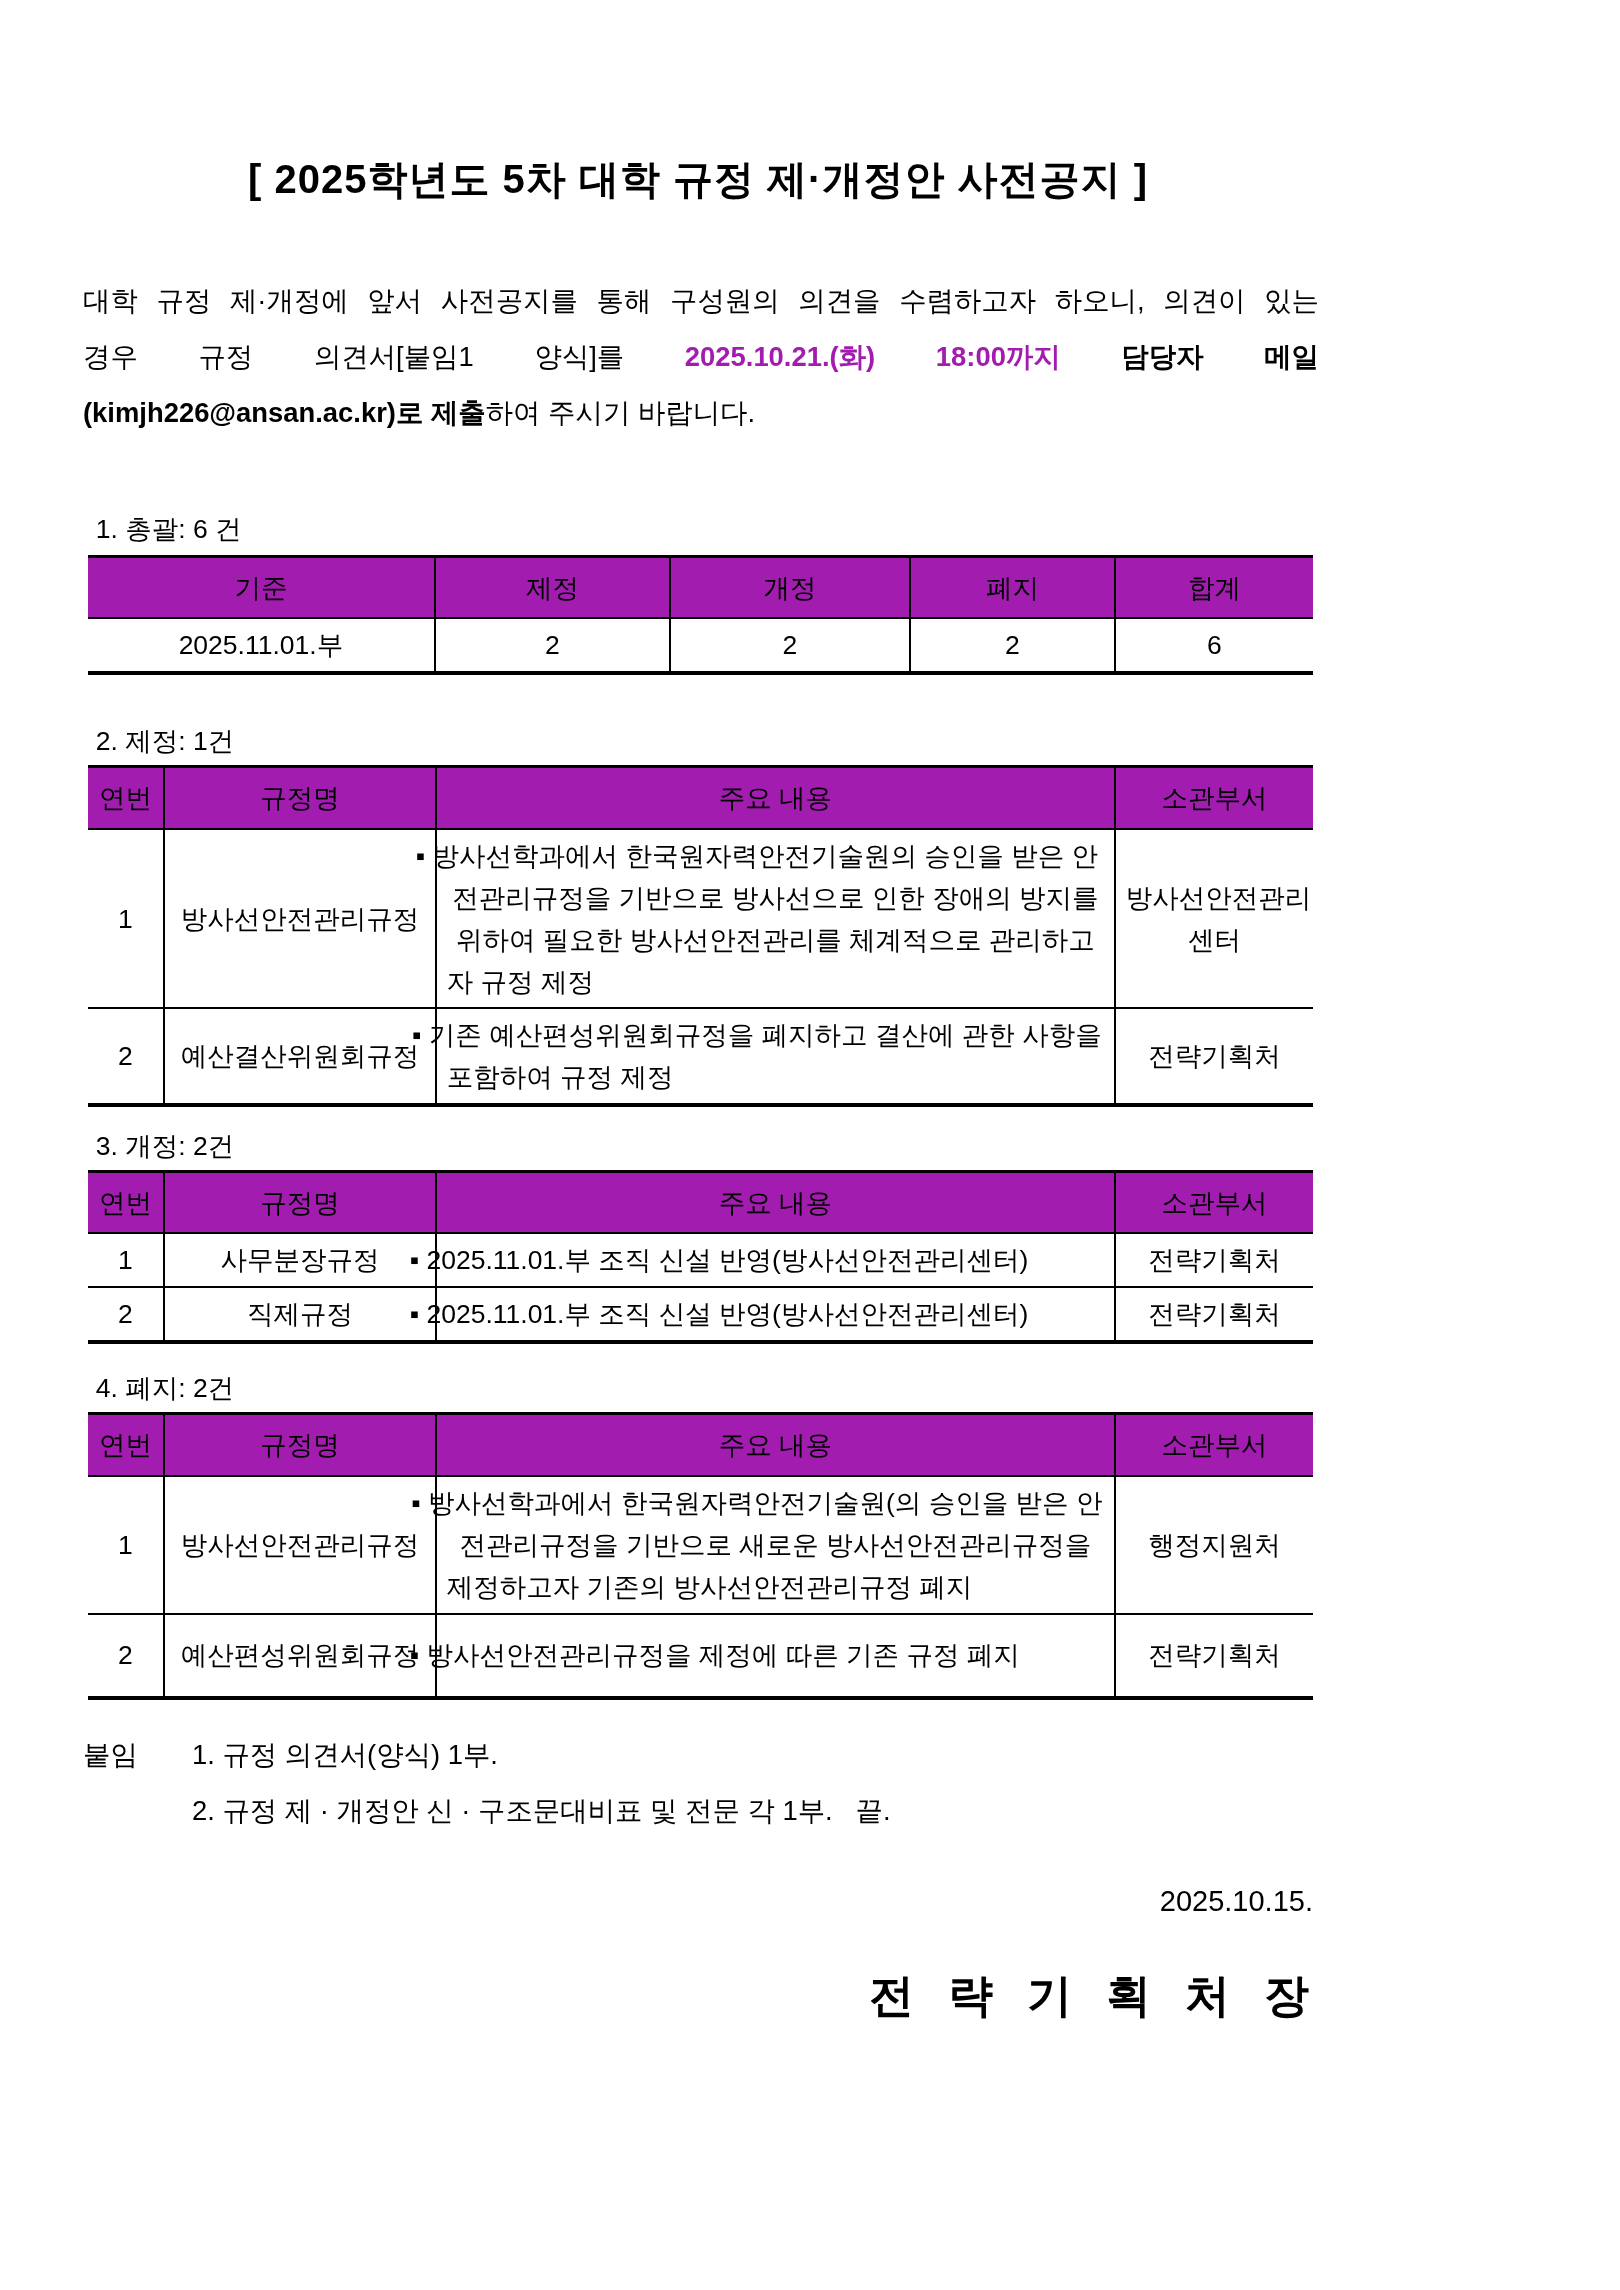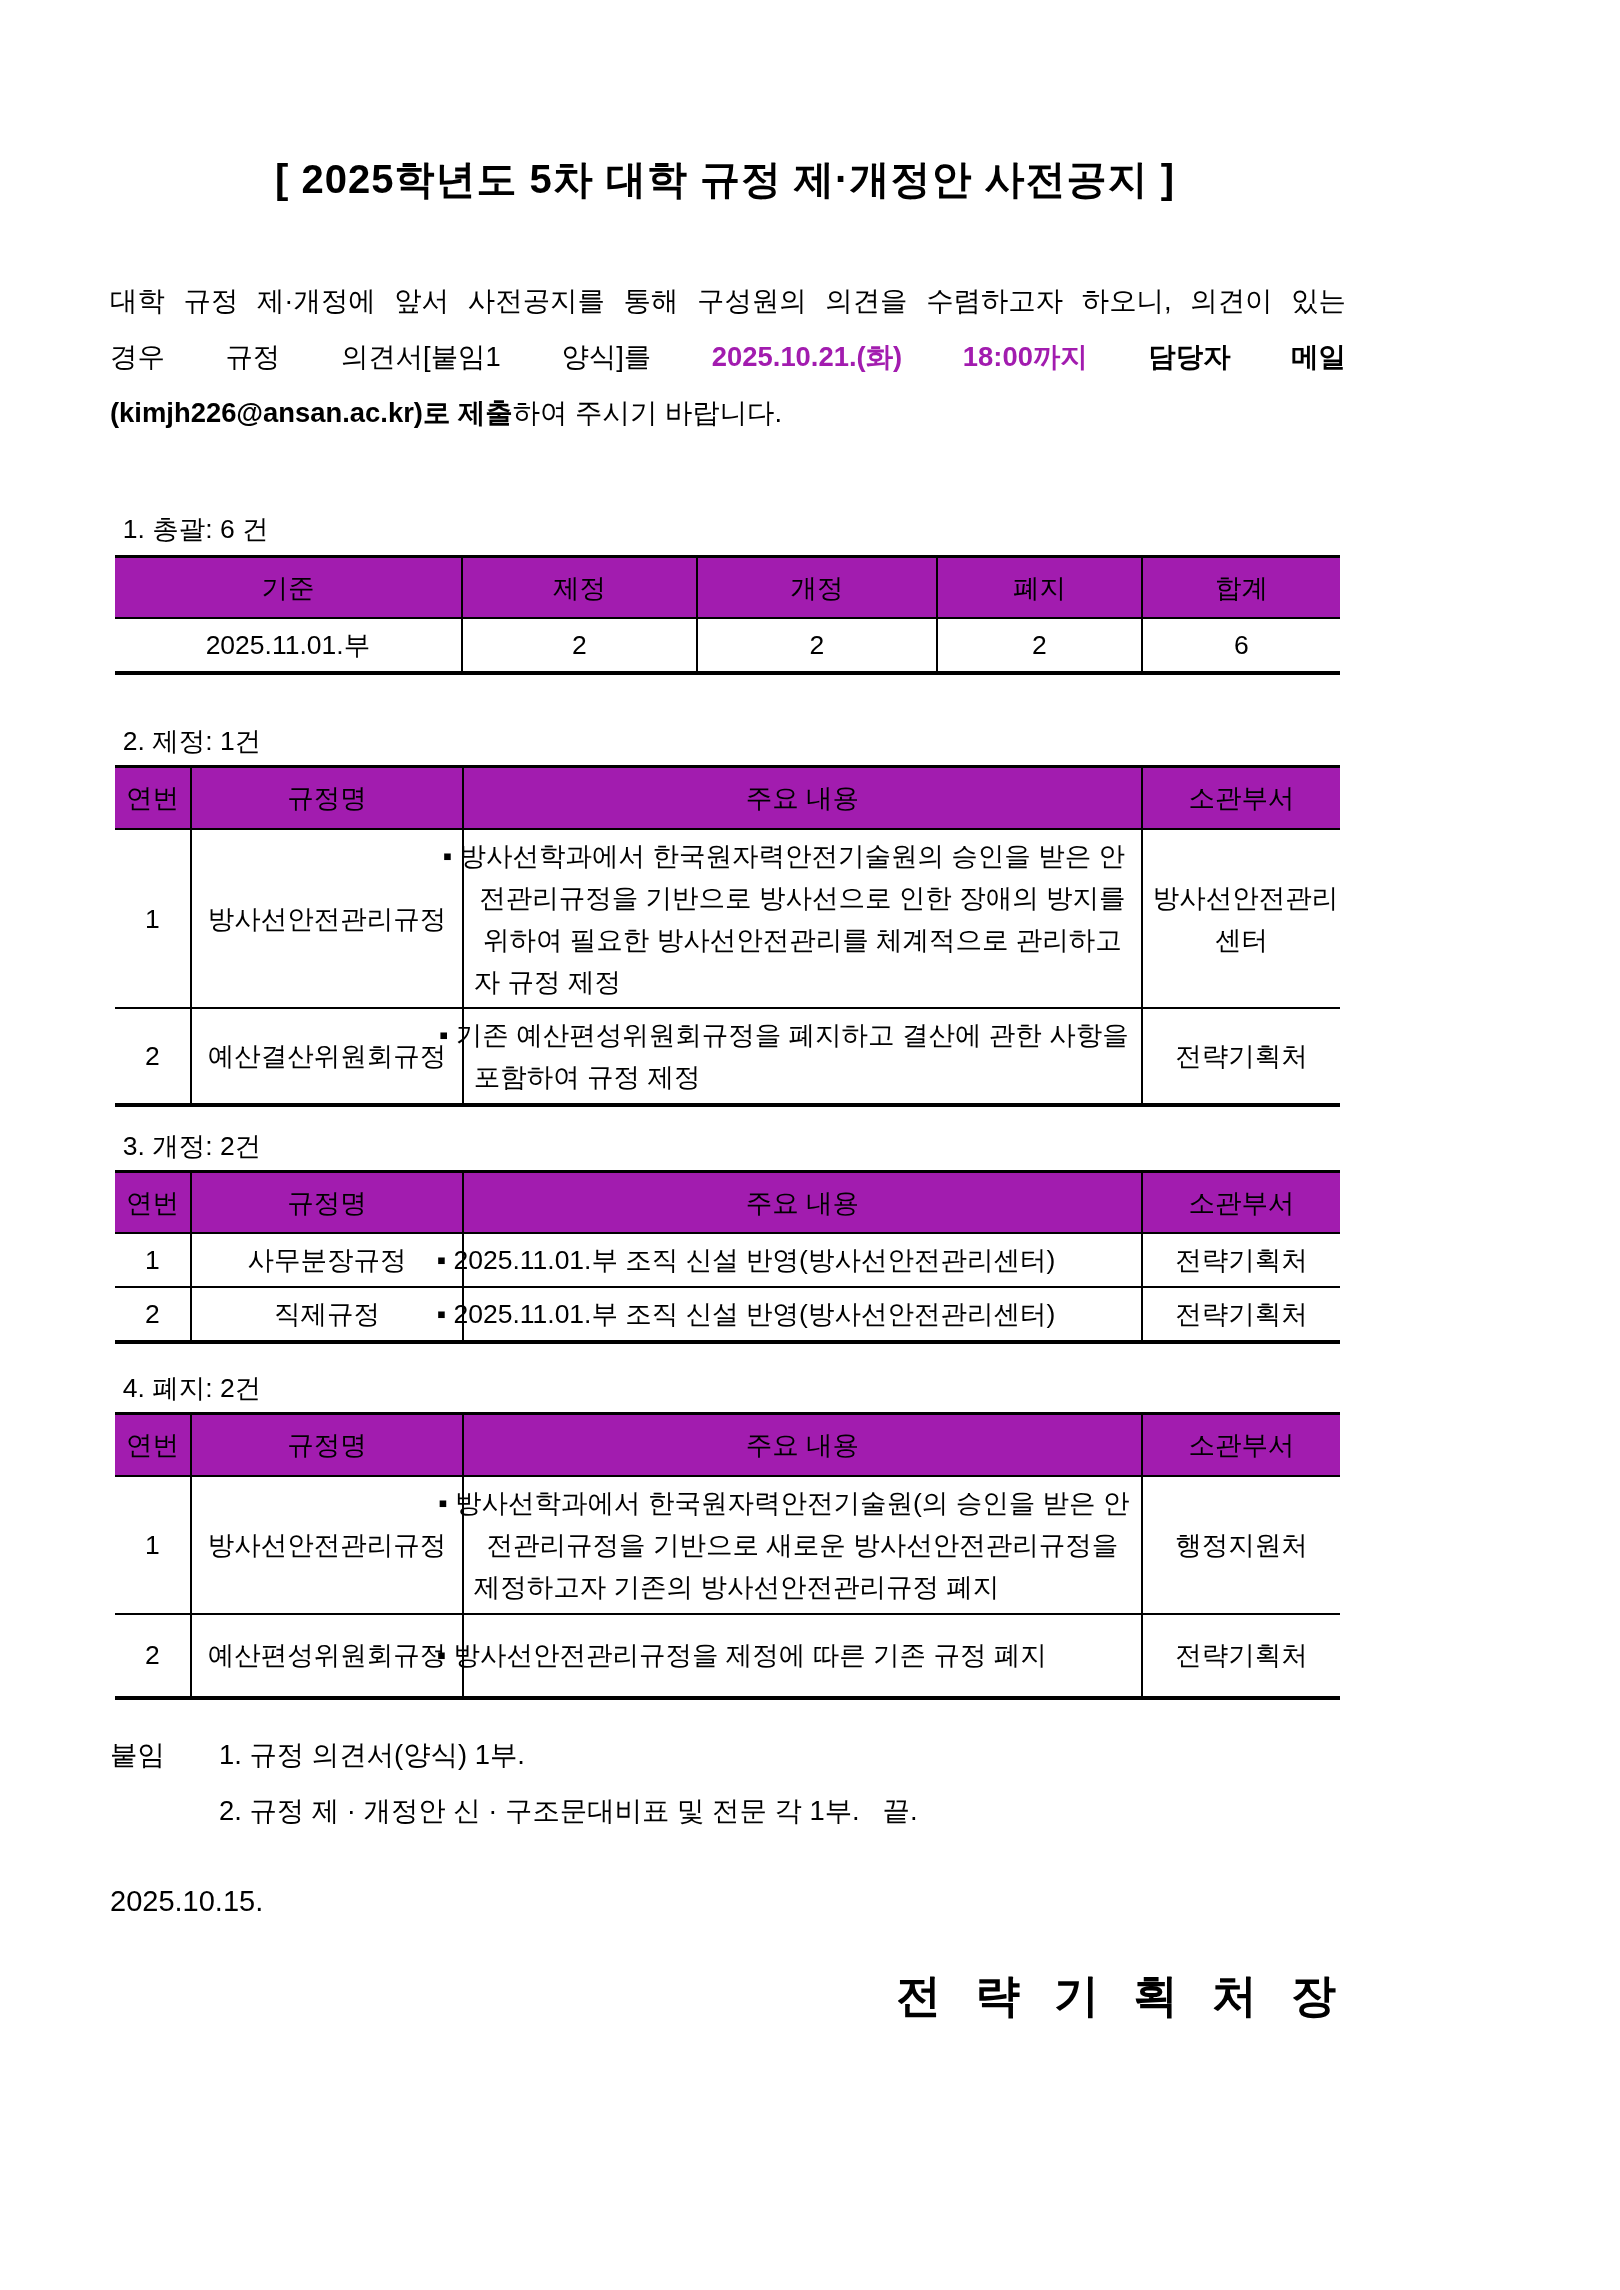--- a/index.html
+++ b/index.html
@@ -3,21 +3,21 @@
 <meta charset="utf-8">
 <style>
   * { margin:0; padding:0; box-sizing:border-box; }
   html,body { background:#ffffff; }
   body {
     width:1620px; height:2291px;
     font-family:"Liberation Sans","DejaVu Sans",sans-serif;
     color:#000000;
     overflow:hidden;
   }
-  .doc { width:1230px; margin-left:110px; position:relative; }
+  .doc { width:1230px; margin-left:83px; position:relative; }
 
   .title {
     margin-top:153px;
     text-align:center;
     font-size:40px; font-weight:bold;
     letter-spacing:1px;
     line-height:53px;
     white-space:nowrap;
   }
 
@@ -77,21 +77,21 @@
   .t-abolition tbody tr:last-child td { padding-top:19.6px; padding-bottom:19.6px; }
 
   .attachments { margin-top:27.4px; font-size:27.4px; line-height:56px; }
   .att-row { display:flex; }
   .att-label { width:109px; flex:0 0 109px; }
   .att-text { white-space:pre-wrap; }
   .att-row2 { margin-left:109px; white-space:pre-wrap; }
 
   .doc-date {
     margin-top:43px;
-    text-align:left;
+    text-align:right;
     font-size:29px; line-height:39px;
   }
   .signature {
     margin-top:45px;
     text-align:right;
     font-size:45px; font-weight:bold;
     letter-spacing:3.9px; word-spacing:13.7px;
     line-height:59px;
     white-space:pre;
   }

